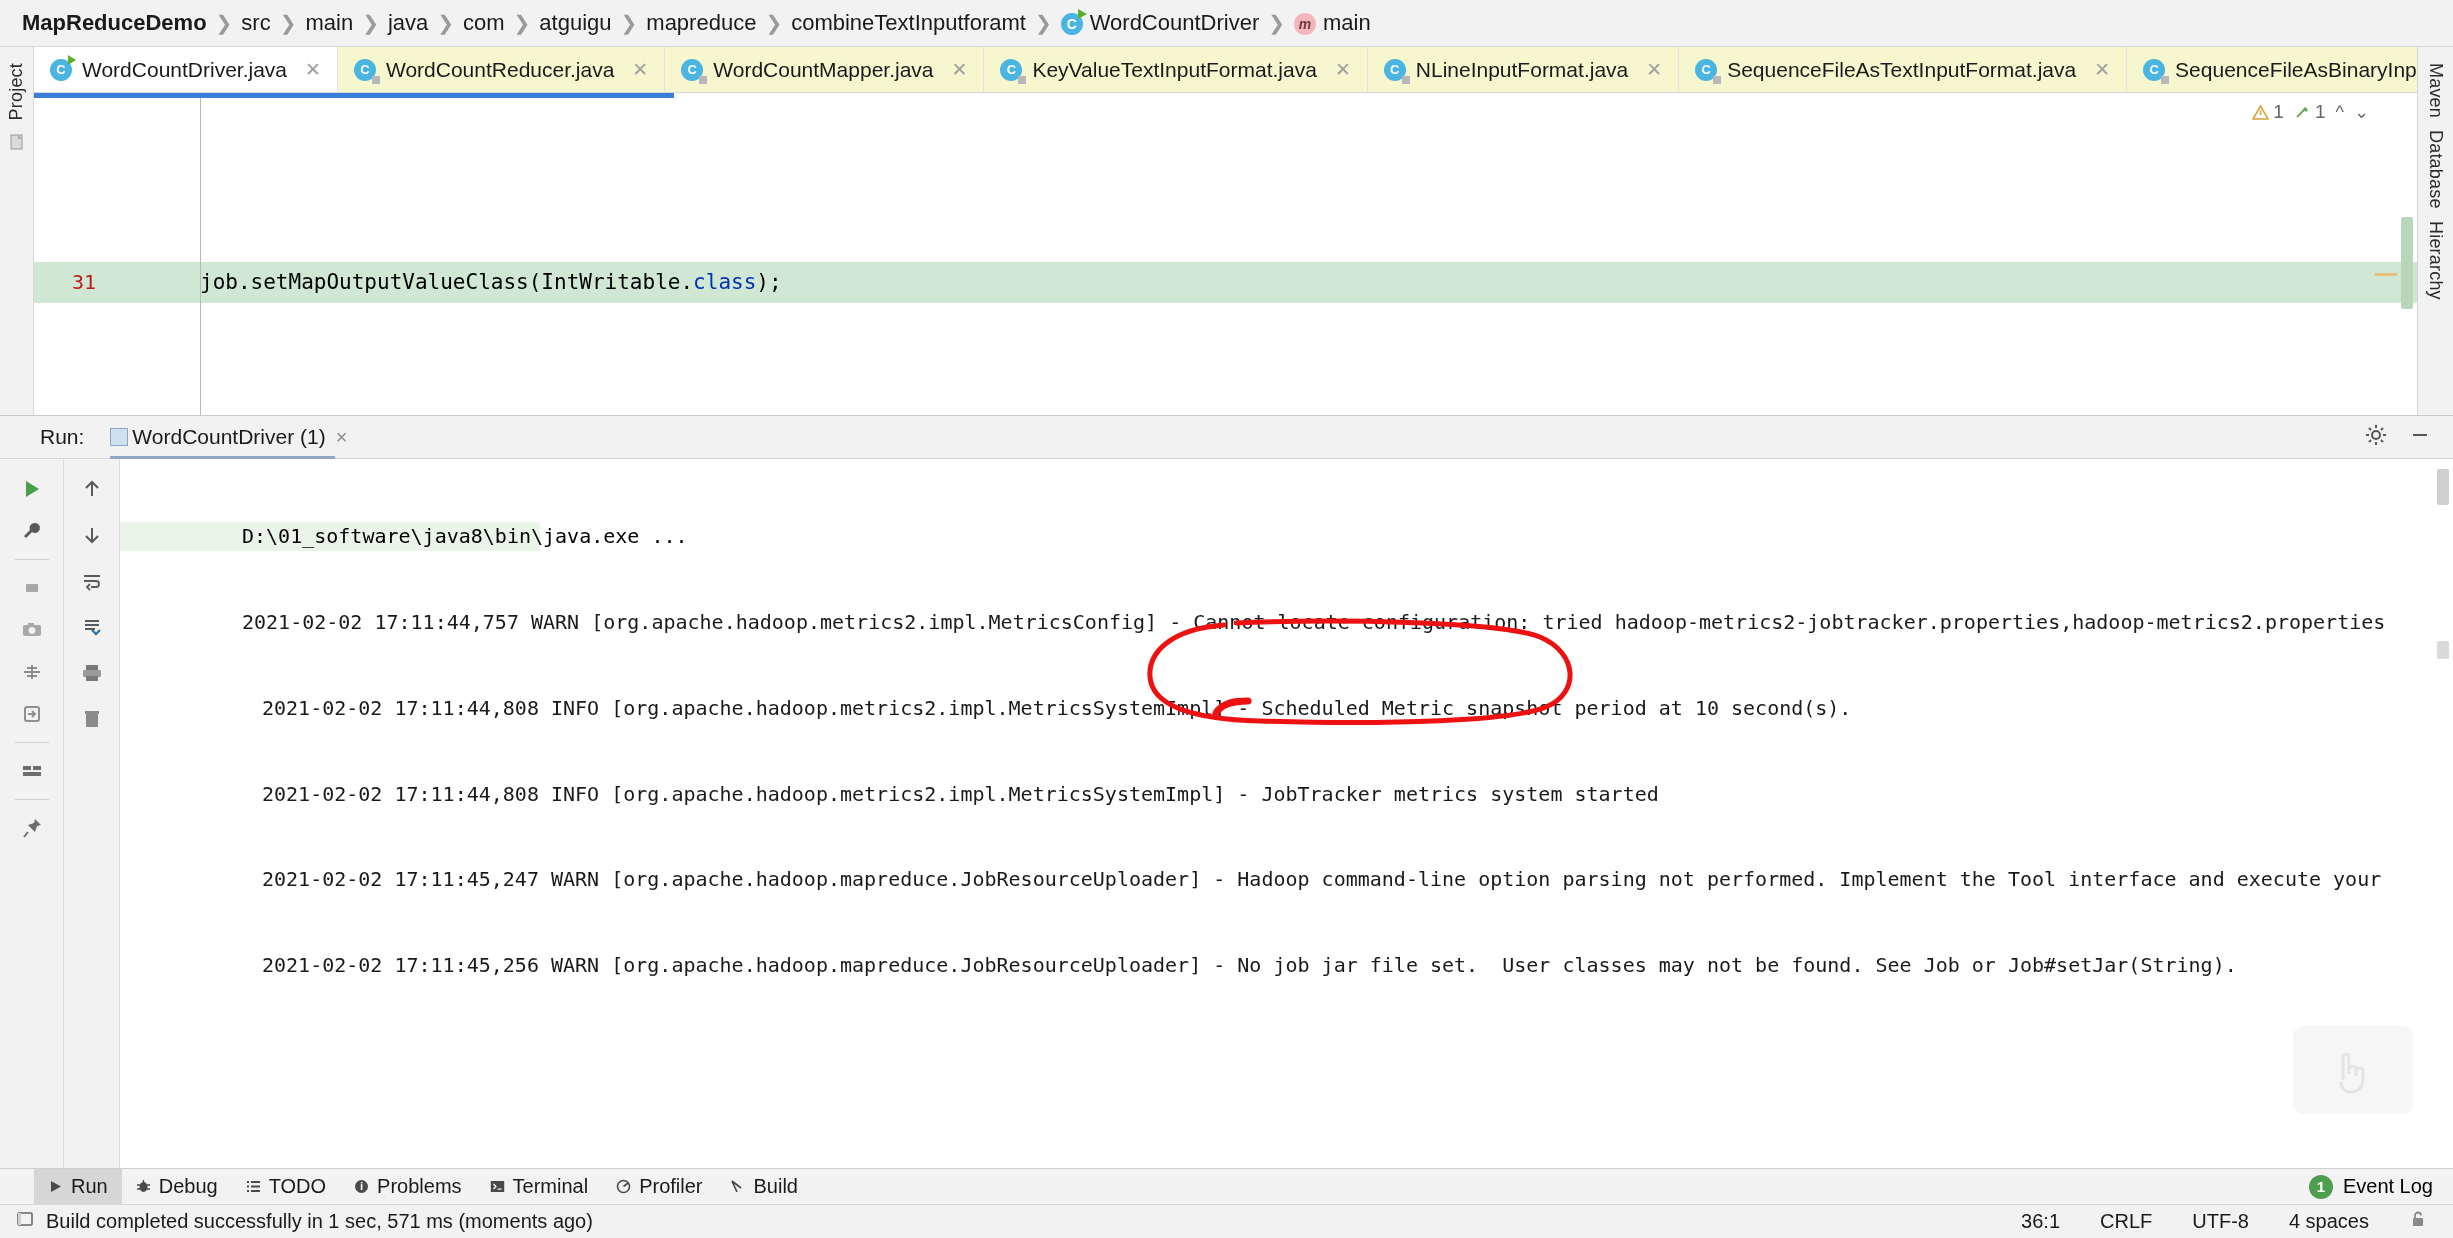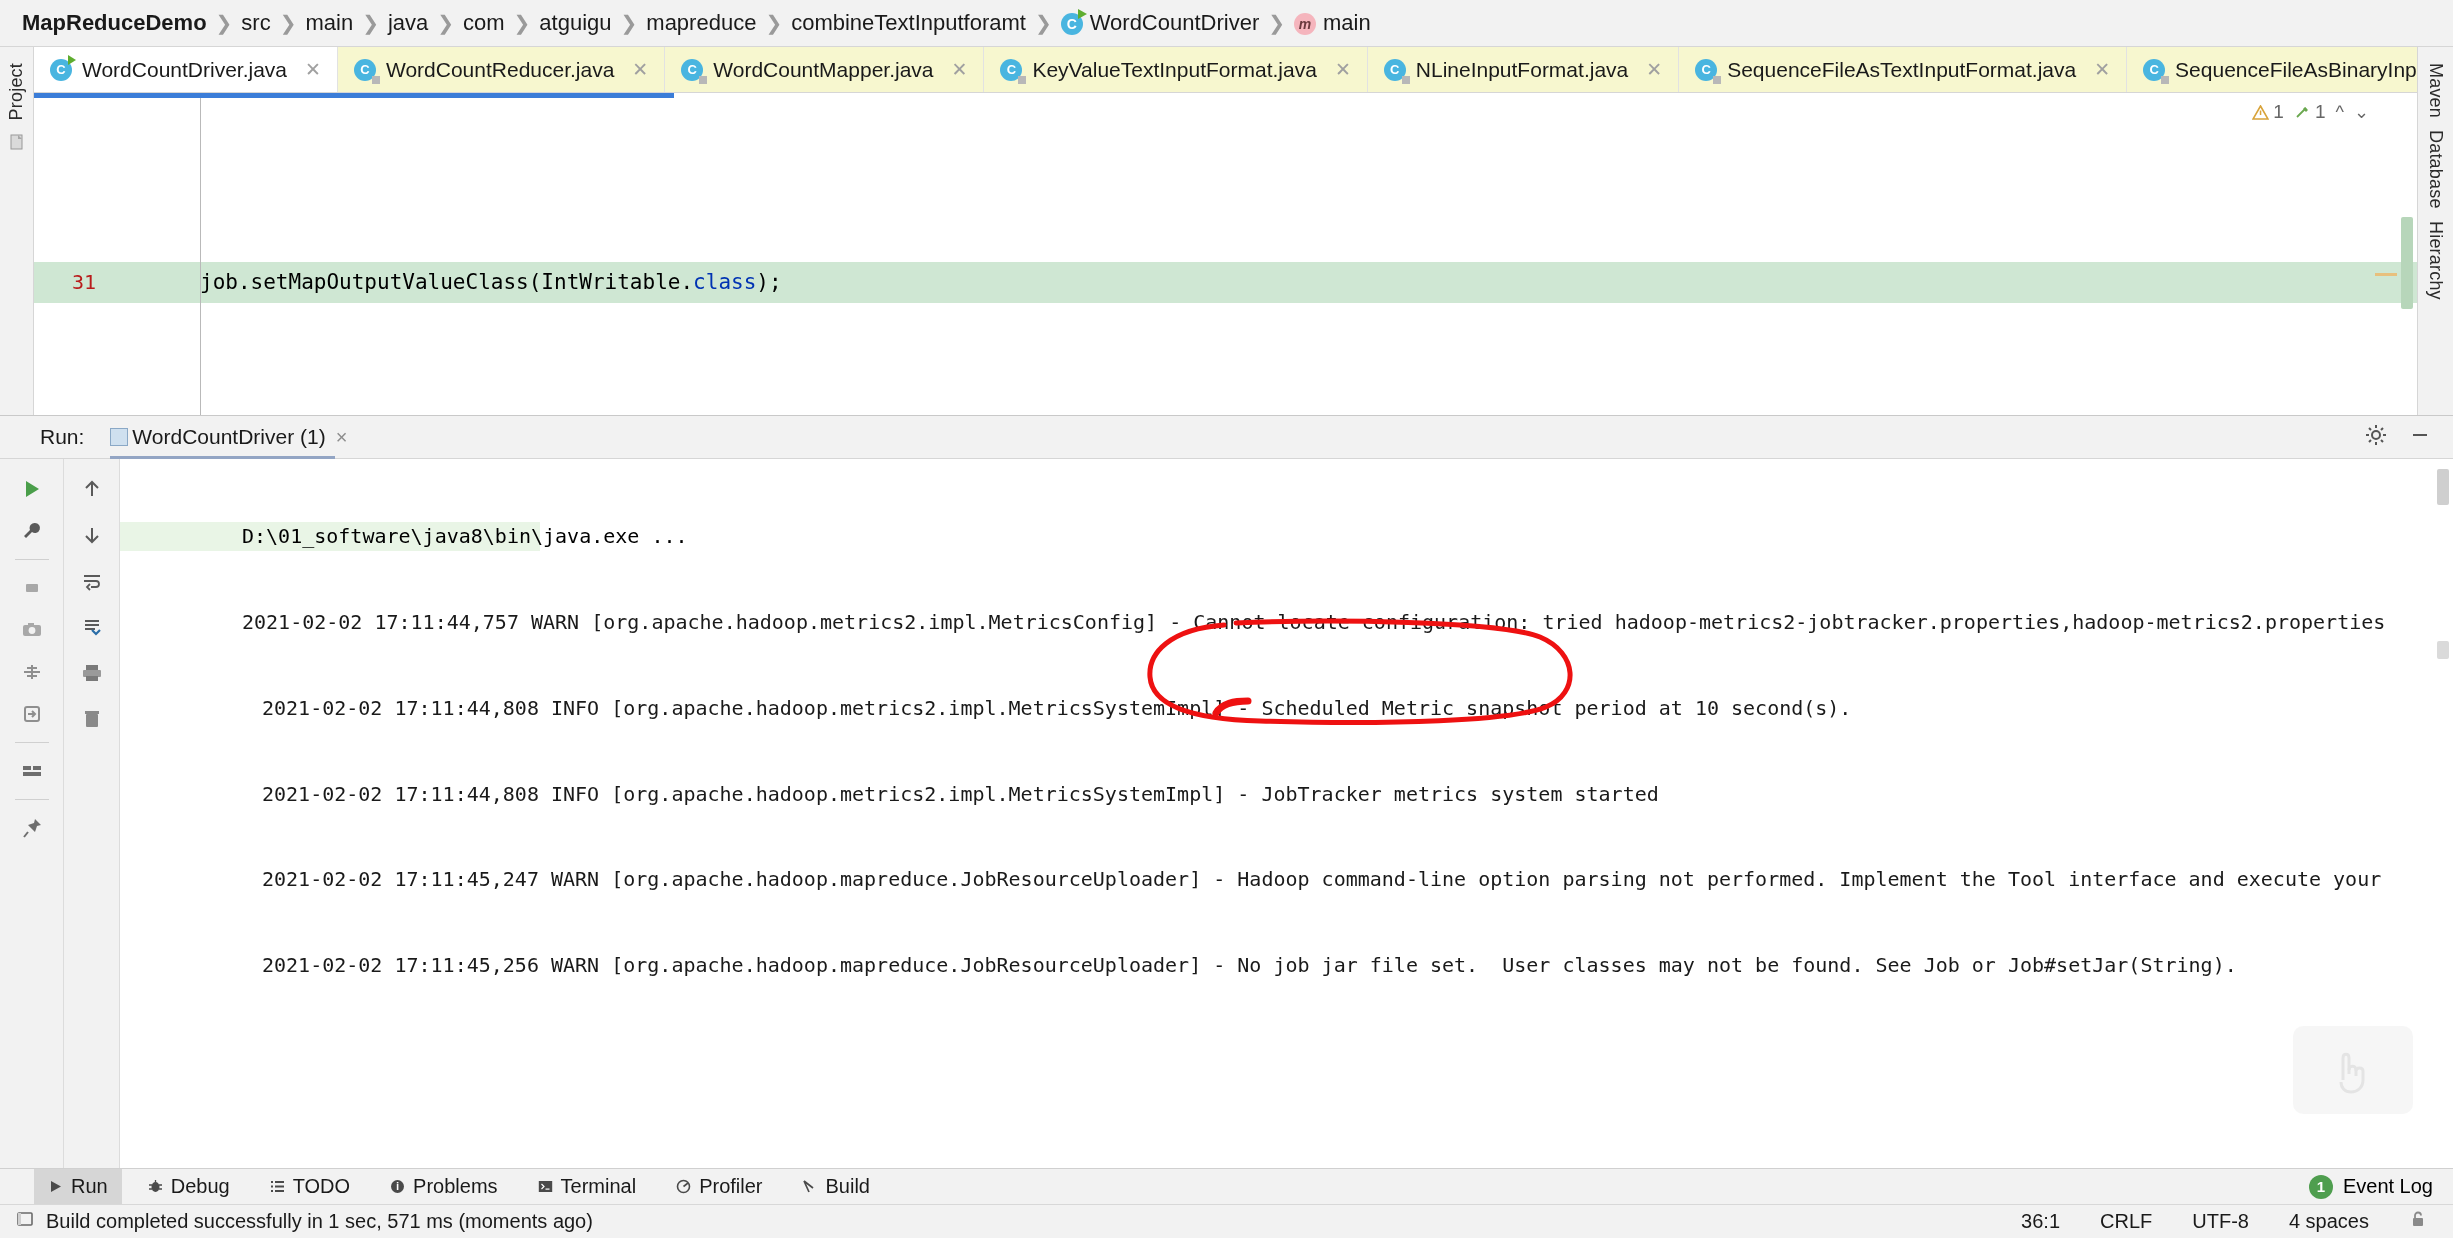--- a/index.html
+++ b/index.html
@@ -159,21 +159,21 @@
   .ghost {
     position:absolute; right: 40px; bottom: 54px; width: 120px; height: 88px;
     border-radius: 10px; background: #f0f0f0; opacity:.55;
     display:flex; align-items:center; justify-content:center;
   }
 
   
   .bottombar {
     height: 36px; min-height: 36px; background: #f2f2f2;
     border-top: 1px solid #d0d0d0;
-    display: flex; align-items: center; padding-left: 34px; gap: 12px;
+    display: flex; align-items: center; padding-left: 34px; gap: 0;
     font-size: 20px;
   }
   .bt {
     display:flex; align-items:center; gap: 8px; padding: 0 14px; height: 36px;
     color:#1a1a1a; white-space: nowrap;
   }
   .bt.active { background: #d6d6d6; }
   .bottombar-right { margin-left:auto; display:flex; align-items:center; gap: 10px; padding-right: 20px; }
   .badge-green {
     width: 24px; height: 24px; border-radius: 50%; background: #4f9e4f; color: #fff;

